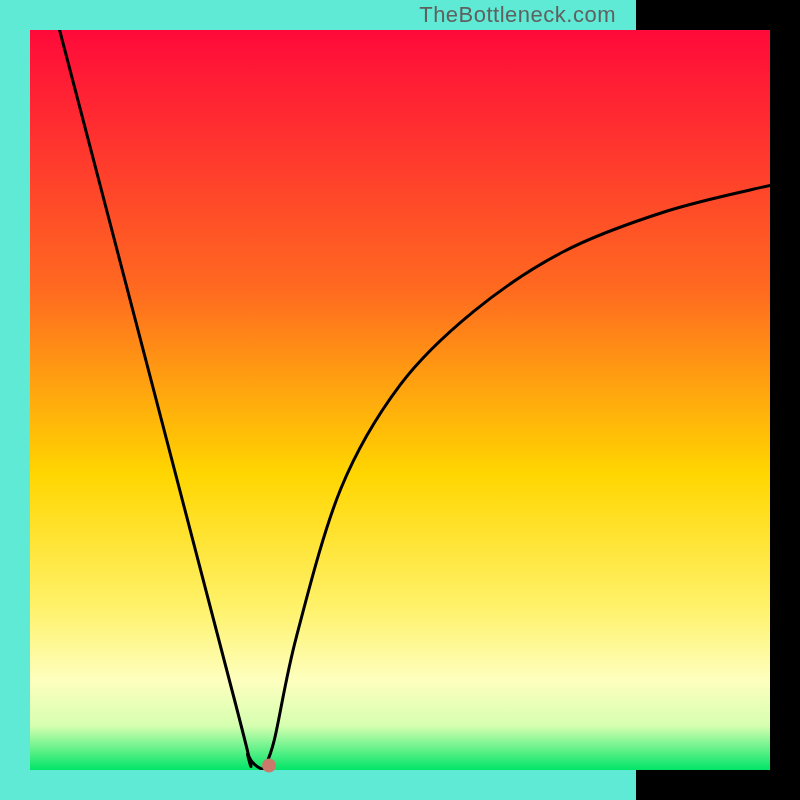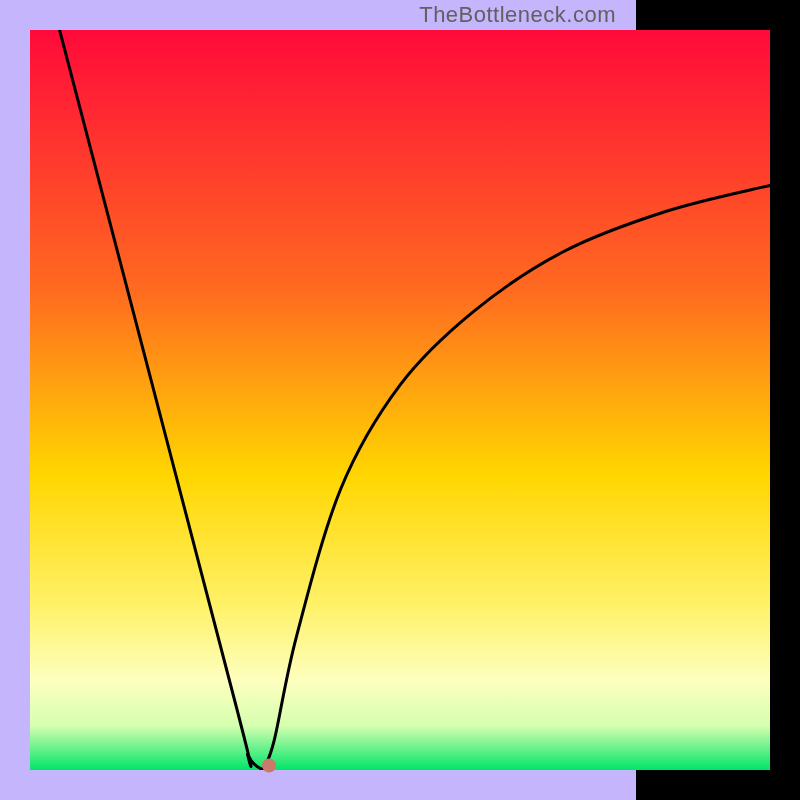--- a/index.html
+++ b/index.html
@@ -7,21 +7,21 @@
     padding: 0;
     width: 800px;
     height: 800px;
     background: #000;
     font-family: Arial, Helvetica, sans-serif;
   }
   .stage {
     position: relative;
     width: 636px;
     height: 800px;
-    background: #c4b5fd;
+    background: #5eead4;
   }
   .watermark {
     position: absolute;
     top: 2px;
     right: 20px;
     color: #606060;
     font-size: 22px;
     letter-spacing: 0.5px;
     font-weight: 400;
     z-index: 10;

